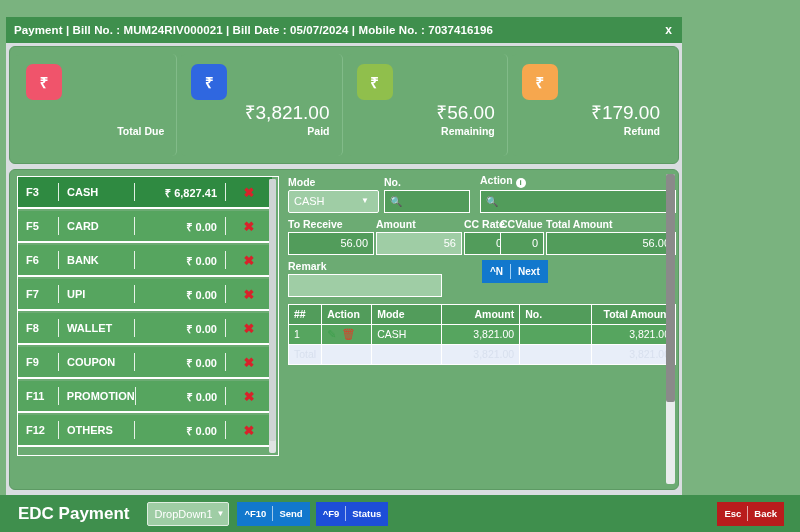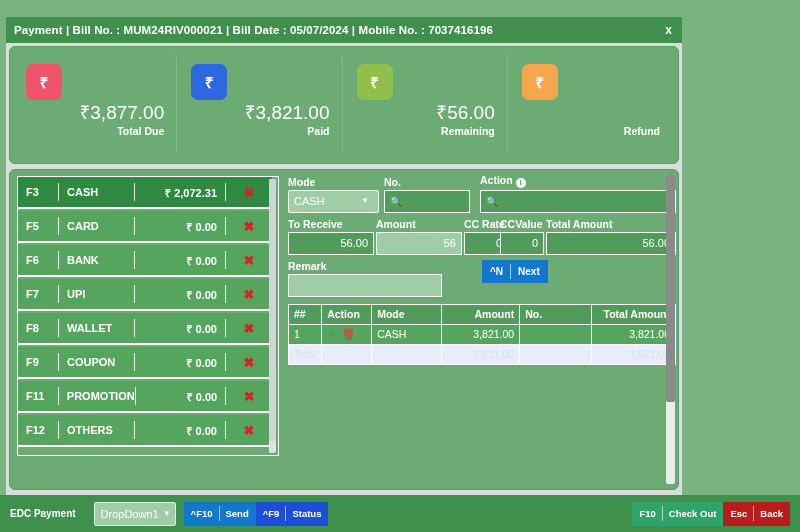--- a/index.html
+++ b/index.html
@@ -230,40 +230,40 @@
 
   
   #footer {
     position: absolute; left: 0; top: 495px;
     width: 800px; height: 37px;
     background: #3f8f4d;
     display: flex; align-items: center;
     padding: 0 10px;
   }
   #edc-label {
-    color: #ffffff; font-size: 10px; font-weight: 700;
-    margin-right: 18px; text-align: center;
+    color: #ffffff; font-size: 17px; font-weight: 700;
+    margin-left: 8px; margin-right: 18px; text-align: center;
   }
   .ddwrap { position: relative; margin-right: 8px; }
   #edc-dropdown {
     -webkit-appearance: none; appearance: none;
     background: #9fcda5; color: #ffffff;
     border: 1px solid #dfeee1; border-radius: 2px;
     font-family: "Liberation Sans", sans-serif;
     font-size: 11px; height: 24px;
     width: 82px; padding: 0 16px 0 6px;
   }
   .ddwrap .chev {
     position: absolute; right: 5px; top: 7px;
     pointer-events: none; color: #ffffff; font-size: 8px;
   }
   .fbtn {
     height: 24px; display: inline-flex; align-items: center;
     color: #ffffff; font-size: 9.5px; font-weight: 600;
-    padding: 0 7px; margin-right: 0; cursor: pointer;
+    padding: 0 7px; margin-right: 6px; cursor: pointer;
   }
   .fbtn .d { width: 1px; height: 15px; background: rgba(255,255,255,.6); margin: 0 6px; }
   .fbtn.blue { background: #1278cd; }
   .fbtn.red  { background: #1d4ed8; }
   .fbtn.green{ background: #2fa46a; }
   .fbtn.gray { background: #b91c1c; }
   .spacer { flex: 1; }
 </style>
 </head>
 <body>
@@ -277,53 +277,53 @@
       <span id="close-x">x</span>
     </div>
 
     <div id="modal-body">
 
       <div id="cards-panel">
 
         <div class="card">
           <div class="ico" style="background:#f0546b">₹</div>
           <div class="lbl">Total Due</div>
-          <div class="val">₹3,877.00</div>
         </div>
 
         <div class="card">
           <div class="ico" style="background:#2f67e0">₹</div>
           <div class="lbl">Paid</div>
           <div class="val">₹3,821.00</div>
         </div>
 
         <div class="card">
           <div class="ico" style="background:#90bf4c">₹</div>
           <div class="lbl">Remaining</div>
           <div class="val">₹56.00</div>
         </div>
 
         <div class="card">
           <div class="ico" style="background:#f5a council;background:#f6a74e">₹</div>
           <div class="lbl">Refund</div>
+          <div class="val">₹179.00</div>
         </div>
 
       </div>
 
       <div id="lower-panel">
 
         <div id="mode-list">
           <div id="mode-list-inner">
 
             <div class="mrow sel">
               <span class="k">F3</span>
               <span class="sep"></span>
               <span class="nm">CASH</span>
               <span class="sep"></span>
-              <span class="amt">₹ 2,072.31</span>
+              <span class="amt">₹ 6,827.41</span>
               <span class="sep"></span>
               <span class="del">✖</span>
             </div>
 
             <div class="mrow">
               <span class="k">F5</span>
               <span class="sep"></span>
               <span class="nm">CARD</span>
               <span class="sep"></span>
               <span class="amt">₹ 0.00</span>
@@ -519,25 +519,20 @@
     </span>
 
     <span class="fbtn red">
       <span>^F9</span>
       <span class="d"></span>
       <span>Status</span>
     </span>
 
     <span class="spacer"></span>
 
-    <span class="fbtn green">
-      <span>F10</span>
-      <span class="d"></span>
-      <span>Check Out</span>
-    </span>
 
     <span class="fbtn gray">
       <span>Esc</span>
       <span class="d"></span>
       <span>Back</span>
     </span>
   </div>
 
 </div>
 

